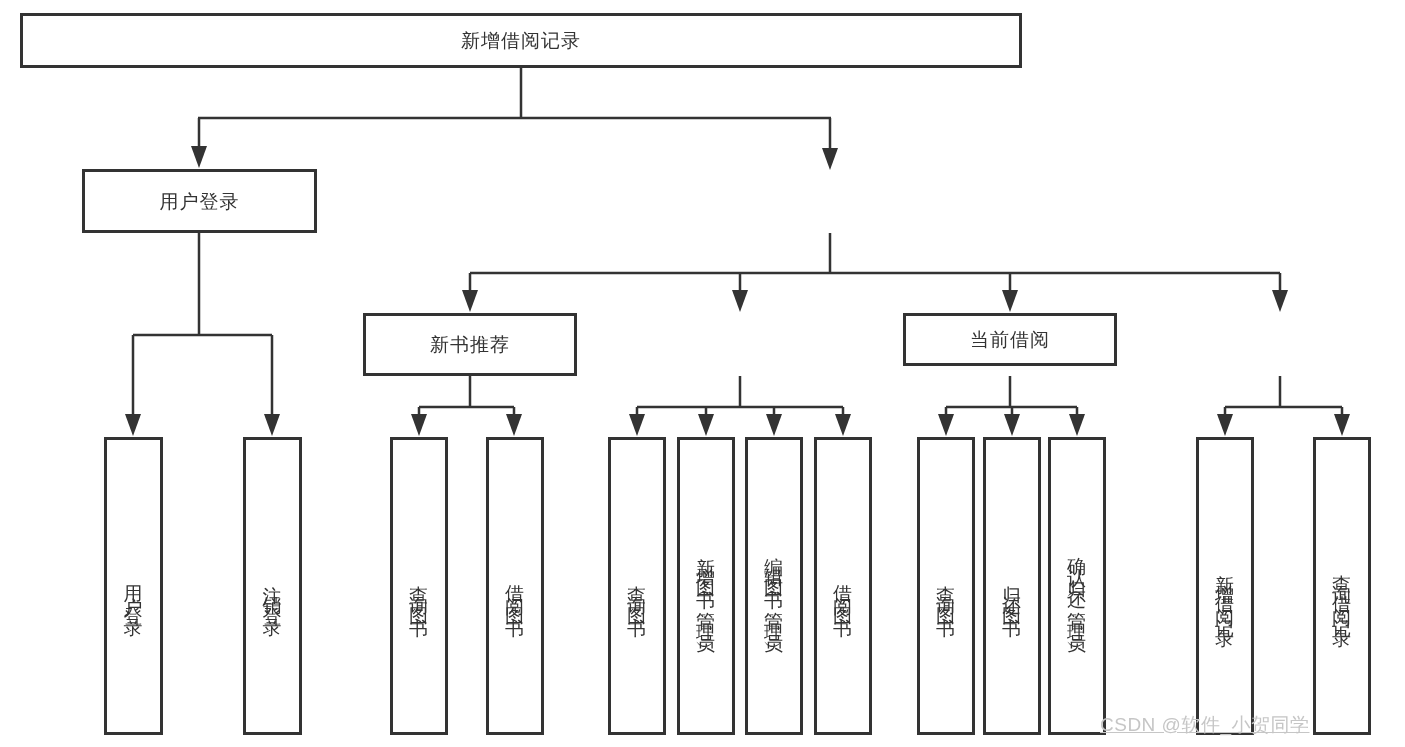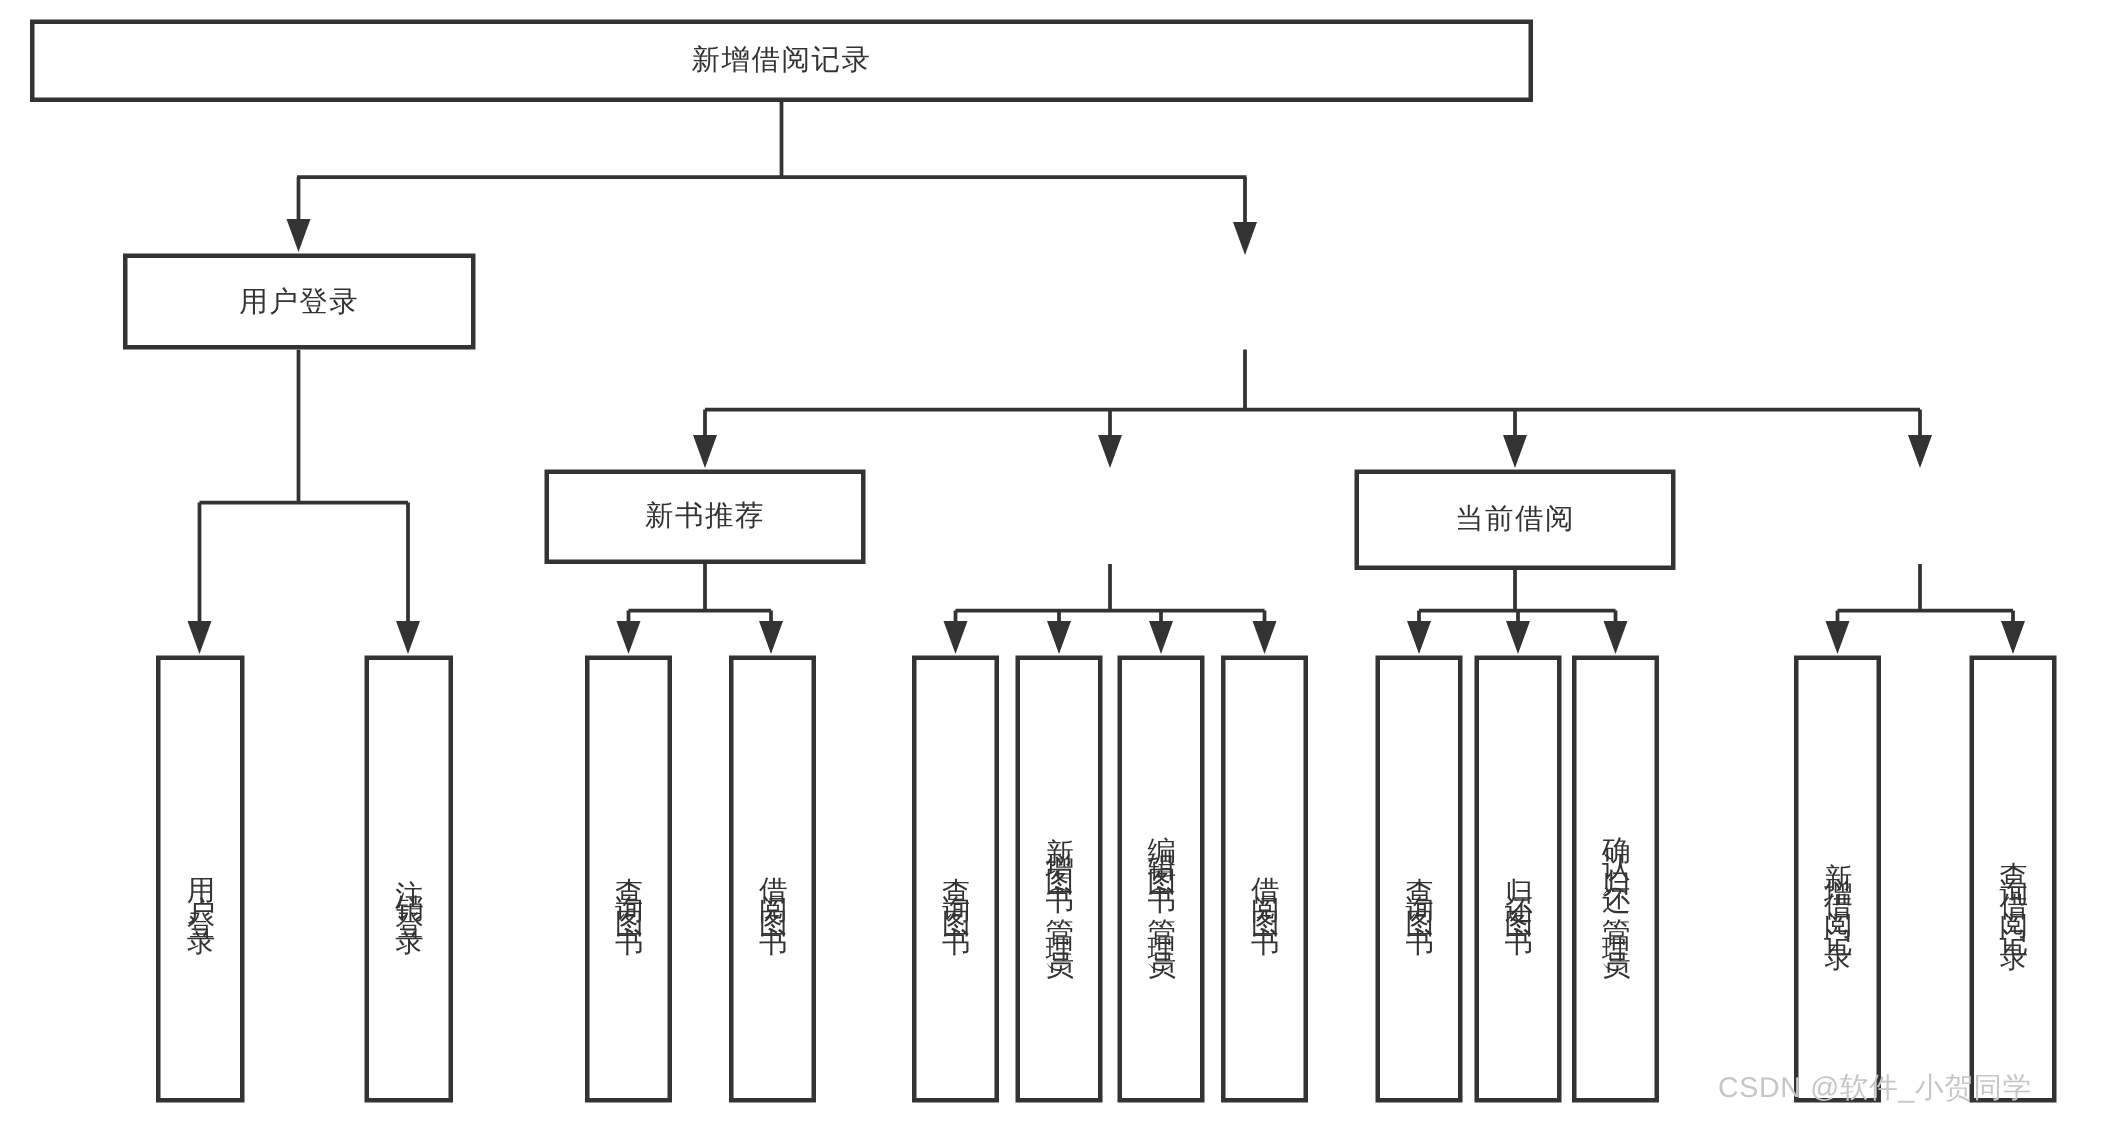--- a/index.html
+++ b/index.html
@@ -44,26 +44,27 @@
     line-height: 1;
     writing-mode: vertical-rl;
     letter-spacing: 11px;
     padding-top: 11px; 
   }
   #watermark {
     position: absolute;
     left: 1100px;
     top: 712px;
     width: 300px;
-    text-align: center;
+    text-align: left;
     font-size: 19px;
     letter-spacing: 0.5px;
     color: #c6c6c6;
     z-index: 5;
     white-space: nowrap;
+    text-decoration: underline;
   }
 </style>
 </head>
 <body>
 
 <div id="canvas">
 
   <svg id="connectors" viewBox="0 0 1405 747" xmlns="http://www.w3.org/2000/svg">
     <path fill="none" stroke="#333333" stroke-width="2.5" d="
       M521 68 V118
@@ -120,21 +121,21 @@
       <polygon points="1217,414 1233,414 1225,436"></polygon>
       <polygon points="1334,414 1350,414 1342,436"></polygon>
     </g>
   </svg>
 
   <div class="node h" style="left:20px; top:13px; width:1002px; height:55px;">新增借阅记录</div>
 
   <div class="node h" style="left:82px; top:169px; width:235px; height:64px;">用户登录</div>
 
   <div class="node h" style="left:363px; top:313px; width:214px; height:63px;">新书推荐</div>
-  <div class="node h" style="left:903px; top:313px; width:214px; height:67px;">当前借阅</div>
+  <div class="node h" style="left:903px; top:313px; width:214px; height:53px;">当前借阅</div>
 
   <div class="node v" style="left:104px; top:437px; width:59px; height:298px;">用户登录</div>
   <div class="node v" style="left:243px; top:437px; width:59px; height:298px;">注销登录</div>
 
   <div class="node v" style="left:390px; top:437px; width:58px; height:298px;">查询图书</div>
   <div class="node v" style="left:486px; top:437px; width:58px; height:298px;">借阅图书</div>
 
   <div class="node v" style="left:608px; top:437px; width:58px; height:298px;">查询图书</div>
   <div class="node v" style="left:677px; top:437px; width:58px; height:298px;">新增图书（管理员）</div>
   <div class="node v" style="left:745px; top:437px; width:58px; height:298px;">编辑图书（管理员）</div>

